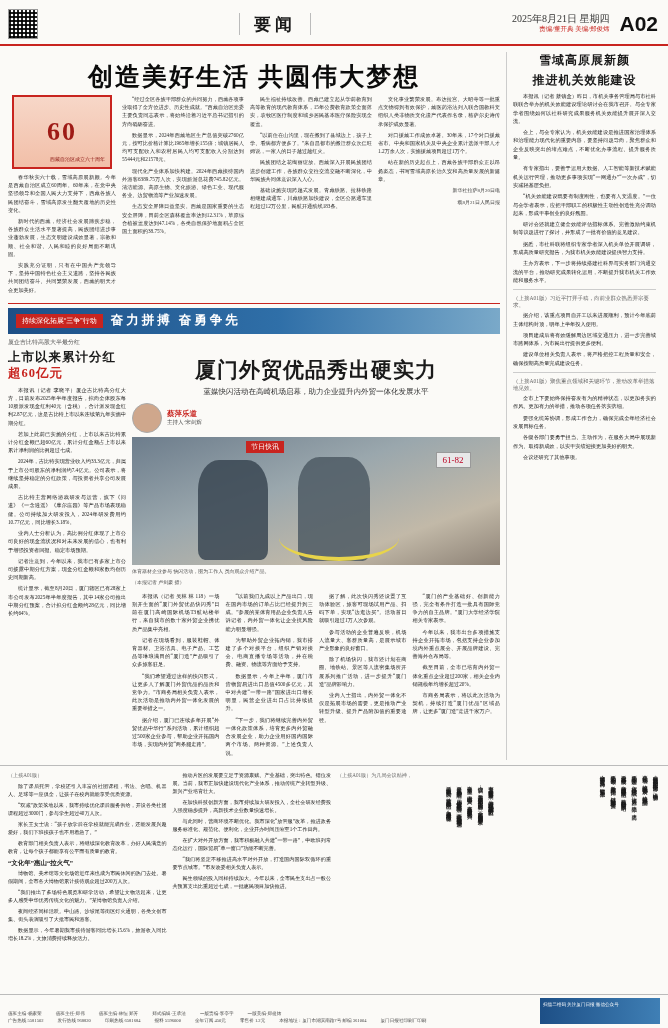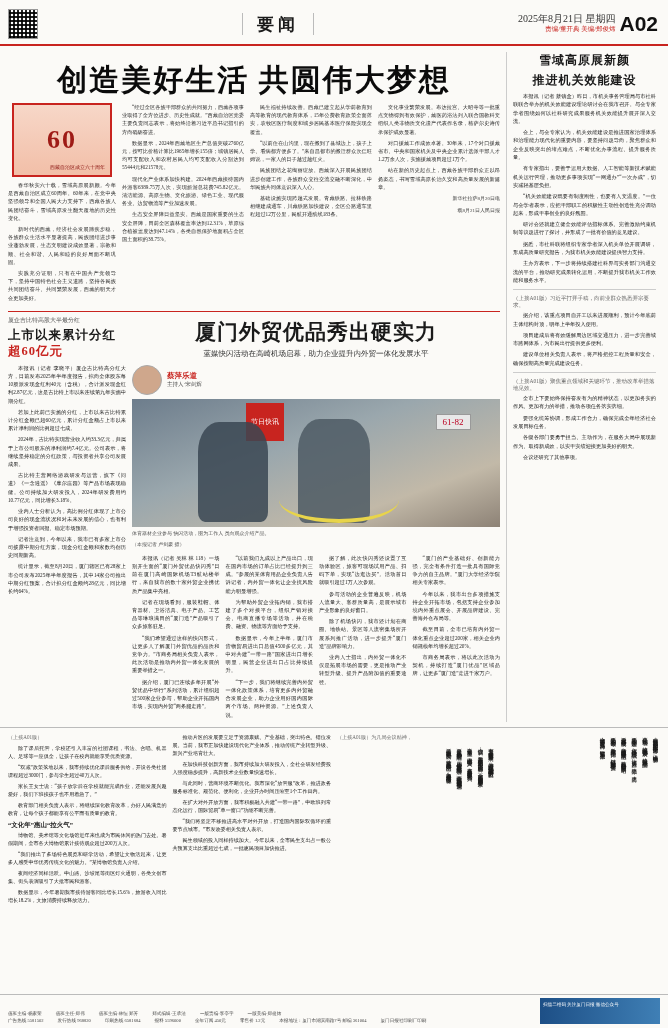--- a/index.html
+++ b/index.html
@@ -48,31 +48,31 @@
   .mast-mid {
     flex: 1; display:flex; align-items:center; justify-content:center; gap:14px;
   }
   .mast-mid .bar { width:1px; height:22px; background:#bbb; }
   .mast-section { font-size:17px; font-weight:bold; letter-spacing:4px; }
   .mast-right { text-align:right; font-size:6.5px; line-height:10px; color:#333; padding-right:4px;}
   .mast-right .d1 { font-size:10px; }
   .mast-right .d2 { color:#c8241f; }
   .page-no {
     font-size: 21px; font-weight: bold; font-family:"Liberation Sans",sans-serif;
-    margin-left: 0; color:#111;
+    margin-left: 6px; color:#111;
   }
 
   
   .body-wrap { display:flex; padding: 6px 8px 0 8px; gap:6px; }
   .left-zone { width: 492px; }
   .right-col { width: 150px; border-left:1px solid #ccc; padding-left:6px; }
 
   .headline {
     text-align:center;
-    font-size: 30px; font-weight:bold; letter-spacing: 2px;
+    font-size: 25px; font-weight:bold; letter-spacing: 2px;
     margin: 8px 0 2px 0;
     color:#0b0b0b;
   }
   .subhead {
     text-align:center; font-size: 10.5px; letter-spacing:1px; margin-bottom:6px; color:#222;
   }
   .topstory { display:flex; gap:6px; }
   .ts-col { flex:1; font-size:5.2px; line-height:8.2px; text-align:justify; color:#2a2a2a; }
   .ts-col p { margin:0 0 3px 0; text-indent: 10px; }
   .ts-first { width: 108px; flex:0 0 108px; }
@@ -108,32 +108,32 @@
   .mid-wrap { display:flex; gap:6px; margin-top:4px;}
   .mid-left { width: 118px; flex:0 0 118px; }
   .mid-right { flex:1; }
 
   .ml-title { font-size:6px; color:#555; margin-bottom:2px;}
   .ml-head { font-size:12.5px; font-weight:bold; line-height:16px; letter-spacing:1px; }
   .ml-head .red { color:#c8241f; }
   .ml-body { font-size:5.2px; line-height:8.2px; text-align:justify; margin-top:5px; }
   .ml-body p { margin:0 0 3px 0; text-indent:10px;}
 
-  .feature-head { text-align:center; font-size:21px; font-weight:bold; letter-spacing:1px; margin:2px 0 3px 0;}
+  .feature-head { text-align:center; font-size:21px; font-weight:bold; letter-spacing:1px; margin:18px 0 3px 0;}
   .feature-sub { text-align:center; font-size:7.5px; color:#333; margin-bottom:5px;}
   .photo {
     height: 128px; width:100%;
     background: linear-gradient(160deg,#6d7d8c,#9aa7ad 40%,#c2b9a8 75%,#8d8276);
     position:relative; overflow:hidden;
   }
   .photo .shape1{ position:absolute; left:18%; top:18%; width:70px; height:100px; background:#3a4652; border-radius:30% 30% 10% 10%; opacity:.85;}
   .photo .shape2{ position:absolute; left:45%; top:16%; width:72px; height:104px; background:#4e5a64; border-radius:30% 30% 10% 10%; opacity:.85;}
   .photo .bike{ position:absolute; left:40%; bottom:4px; width:120px; height:46px; border-bottom:4px solid #e8d44a; border-radius:0 0 50% 50%;}
   .photo .sign-board{ position:absolute; right:8%; top:12%; background:#e8e8e8; color:#b02; font-size:9px; padding:2px 6px; border:1px solid #999;}
-  .photo .toptag{ position:absolute; left:31%; top:4px; background:#c8241f; color:#fff; font-size:7px; padding:14px 5px;}
+  .photo .toptag{ position:absolute; left:31%; top:4px; background:#c8241f; color:#fff; font-size:7px; padding:1px 5px;}
   .anchor {
     display:flex; align-items:center; gap:5px; margin:6px 0 4px 0;
   }
   .anchor .face { width:30px; height:30px; border-radius:50%; background:#cfa78c; border:1px solid #aaa;}
   .anchor .nm { font-size:7.5px; font-weight:bold; color:#c8241f;}
   .anchor .rl { font-size:5.5px; color:#555;}
   .cap { font-size:5px; color:#555; line-height:8px; margin-top:3px;}
 
   .cols4 { display:flex; gap:6px; margin-top:5px; }
   .cols4 .c { flex:1; font-size:5.2px; line-height:8.2px; text-align:justify;}
@@ -225,20 +225,24 @@
             <p>对口援藏工作成效卓著。30年来，17个对口援藏省市、中央和国家机关及中央企业累计选派干部人才1.2万余人次，实施援藏项目超过1万个。</p>
             <p>站在新的历史起点上，西藏各族干部群众正以昂扬姿态，书写雪域高原长治久安和高质量发展的新篇章。</p>
             <div class="sign">新华社拉萨8月20日电</div>
             <div class="sign">载8月21日人民日报</div>
           </div>
         </div>
       </div>
 
       <hr class="hr-red">
 
+      <div class="banner">
+        <div class="tag">持续深化拓展“三争”行动</div>
+        <div class="slogan">奋力拼搏  奋勇争先</div>
+      </div>
 
       <div class="mid-wrap">
 
         <div class="mid-left">
           <div class="ml-title">厦企吉比特高股大半最分红</div>
           <div class="ml-head">
             <div>上市以来累计分红</div>
             <div class="red">超60亿元</div>
           </div>
           <div class="ml-body">

